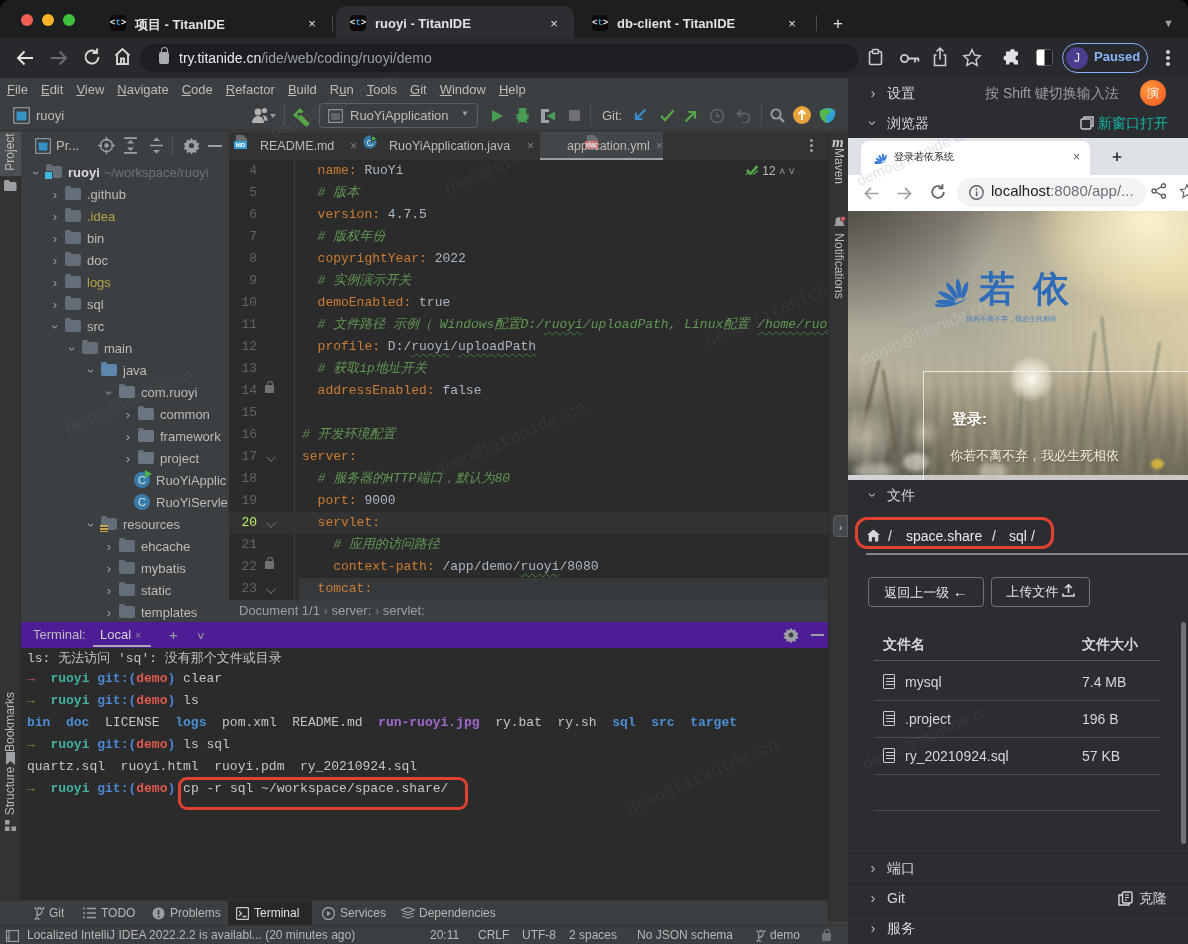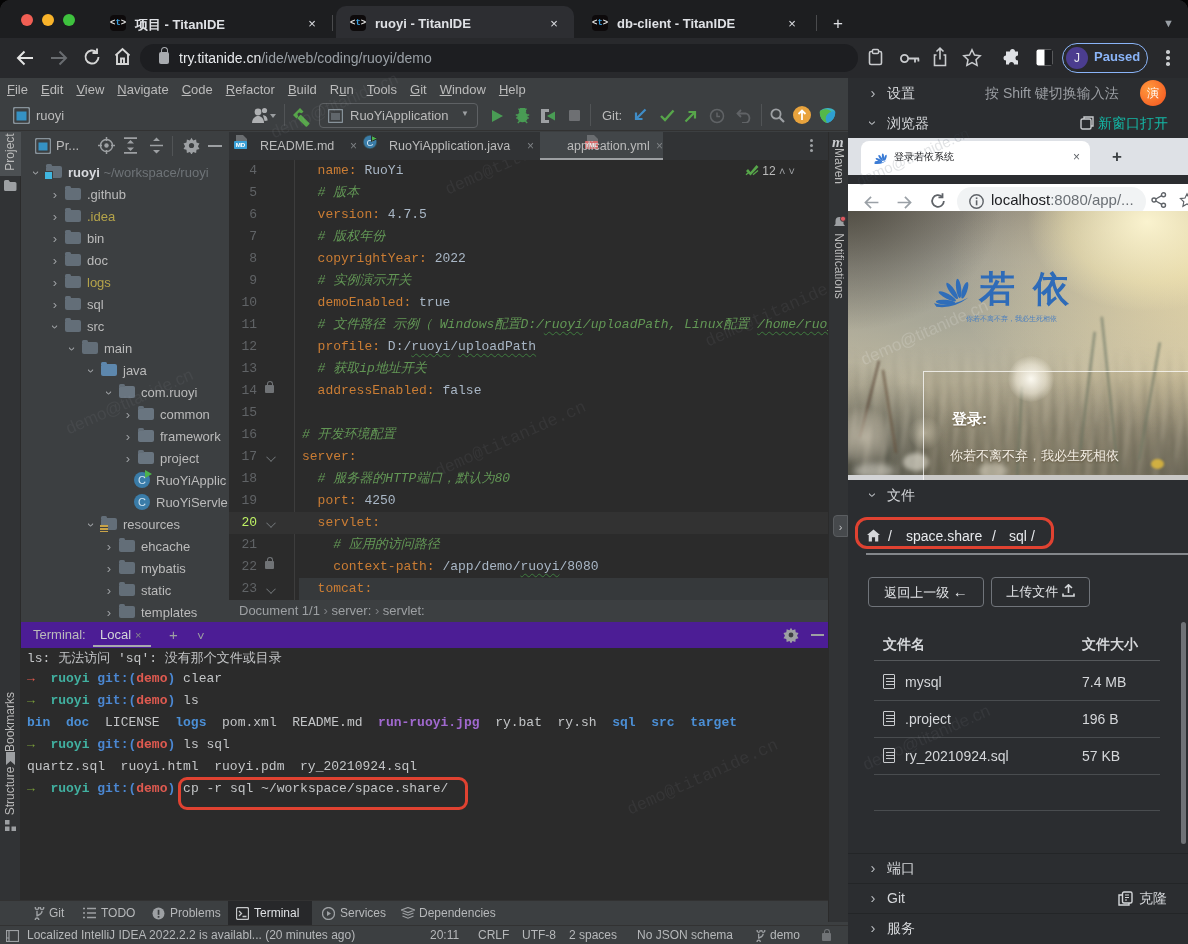--- a/index.html
+++ b/index.html
@@ -87,21 +87,21 @@
 
 #rpanel{position:absolute;left:848px;top:78px;width:340px;height:866px;background:#2b2d30;color:#d5d7da;font-size:14px;}
 .rphead{position:absolute;left:0;width:340px;height:30px;line-height:30px;}
 .rchev{position:absolute;left:18px;top:0;width:14px;text-align:center;color:#b9bcc0;font-size:15px;display:inline-block;height:30px;}
 .rchev.rot{transform:rotate(90deg);}
 s-c.rot{transform:rotate(90deg);}
 .rlab{position:absolute;left:39px;}
 #btabs{position:absolute;left:0;top:60px;width:340px;height:37px;background:#dee1e6;}
 #btab{position:absolute;left:13px;top:3px;width:229px;height:34px;background:#fff;border-radius:8px 8px 0 0;}
 .bfav{position:absolute;left:10px;top:9px;}
-#bnav{position:absolute;left:0;top:97px;width:340px;height:36px;background:#fff;margin-top:9px;}
+#bnav{position:absolute;left:0;top:97px;width:340px;height:36px;background:#fff;}
 #bomni{position:absolute;left:109px;top:3px;width:189px;height:29px;background:#f1f3f4;border-radius:15px;}
 #bphoto{position:absolute;left:0;top:133px;width:340px;height:269px;overflow:hidden;background:
  radial-gradient(160px 120px at 88% 4%,rgba(253,246,210,0.95),rgba(250,238,185,0.45) 50%,rgba(250,238,185,0) 75%),
  radial-gradient(430px 270px at 112% 20%,rgba(243,226,172,0.8),rgba(243,226,172,0) 65%),
  radial-gradient(270px 210px at -8% 102%,rgba(66,68,60,0.85),rgba(66,68,60,0) 60%),
  radial-gradient(250px 210px at 0% -4%,rgba(64,61,52,0.8),rgba(64,61,52,0) 62%),
  radial-gradient(480px 200px at 28% 42%,rgba(134,146,142,0.4),rgba(134,146,142,0) 70%),
  radial-gradient(200px 140px at 55% 100%,rgba(190,178,148,0.5),rgba(190,178,148,0) 75%),
  linear-gradient(178deg,#8b857a 0%,#a8a295 20%,#c3b9a0 45%,#cfc3a6 62%,#a39a85 82%,#6f6b5e 100%);}
 .grass{position:absolute;left:0;bottom:4px;width:340px;height:130px;filter:blur(2px);background:
@@ -369,21 +369,21 @@
     <div class="eline" style="top:110px"><span class="lnum">9</span><span class="ecode">  <span class="c"># 实例演示开关</span></span></div>
     <div class="eline" style="top:132px"><span class="lnum">10</span><span class="ecode">  <span class="k">demoEnabled:</span> <span class="v">true</span></span></div>
     <div class="eline" style="top:154px"><span class="lnum">11</span><span class="ecode">  <span class="c"># 文件路径 示例（ Windows配置D:/<span class="w">ruoyi</span>/uploadPath, Linux配置 <span class="w">/home/ruoyi/upl</span></span></span></div>
     <div class="eline" style="top:176px"><span class="lnum">12</span><span class="ecode">  <span class="k">profile:</span> <span class="v">D:/<span class="w">ruoyi</span>/<span class="w">uploadPath</span></span></span></div>
     <div class="eline" style="top:198px"><span class="lnum">13</span><span class="ecode">  <span class="c"># 获取ip地址开关</span></span></div>
     <div class="eline" style="top:220px"><span class="lnum">14</span><span class="glock"></span><span class="ecode">  <span class="k">addressEnabled:</span> <span class="v">false</span></span></div>
     <div class="eline" style="top:242px"><span class="lnum">15</span></div>
     <div class="eline" style="top:264px"><span class="lnum">16</span><span class="ecode"><span class="c"># 开发环境配置</span></span></div>
     <div class="eline" style="top:286px"><span class="lnum">17</span><span class="gfold"></span><span class="ecode"><span class="k">server:</span></span></div>
     <div class="eline" style="top:308px"><span class="lnum">18</span><span class="ecode">  <span class="c"># 服务器的HTTP端口，默认为80</span></span></div>
-    <div class="eline" style="top:330px"><span class="lnum">19</span><span class="ecode">  <span class="k">port:</span> <span class="v">4250</span></span></div>
+    <div class="eline" style="top:330px"><span class="lnum">19</span><span class="ecode">  <span class="k">port:</span> <span class="v">9000</span></span></div>
     <div class="eline cur" style="top:352px"><span class="lnum" style="color:#bef264;">20</span><span class="gfold"></span><span class="ecode">  <span class="k">servlet:</span></span></div>
     <div class="eline" style="top:374px"><span class="lnum">21</span><span class="ecode">    <span class="c"># 应用的访问路径</span></span></div>
     <div class="eline" style="top:396px"><span class="lnum">22</span><span class="glock"></span><span class="ecode">    <span class="k">context-path:</span> <span class="v">/app/demo/<span class="w">ruoyi</span>/8080</span></span></div>
     <div class="eline" style="top:418px;"><div style="position:absolute;left:70px;top:0;width:530px;height:22px;background:#36393b;"></div><span class="lnum">23</span><span class="gfold"></span><span class="ecode">  <span class="k">tomcat:</span></span></div>
     <div style="position:absolute;left:516px;top:3px;height:16px;line-height:16px;font-family:'Liberation Sans',sans-serif;font-size:12px;color:#bbb;"><svg width="14" height="12" viewBox="0 0 14 12" style="vertical-align:-1px;">
             <path d="M1 7 L3 5 L5.5 8 L11.5 1 L13.5 3 L5.5 11.5 Z" fill="#57a64a"></path>
             <path d="M1 10.8 L4 8.2 M8 10.8 L13 6.5" stroke="#57a64a" stroke-width="1.3"></path>
           </svg> 12  <span style="color:#9da0a3;font-size:11px;">˄  ˅</span></div>
     <div class="wm" style="left:210px;top:-12px;">demo@titanide.cn</div>
     <div class="wm" style="left:200px;top:270px;">demo@titanide.cn</div>

